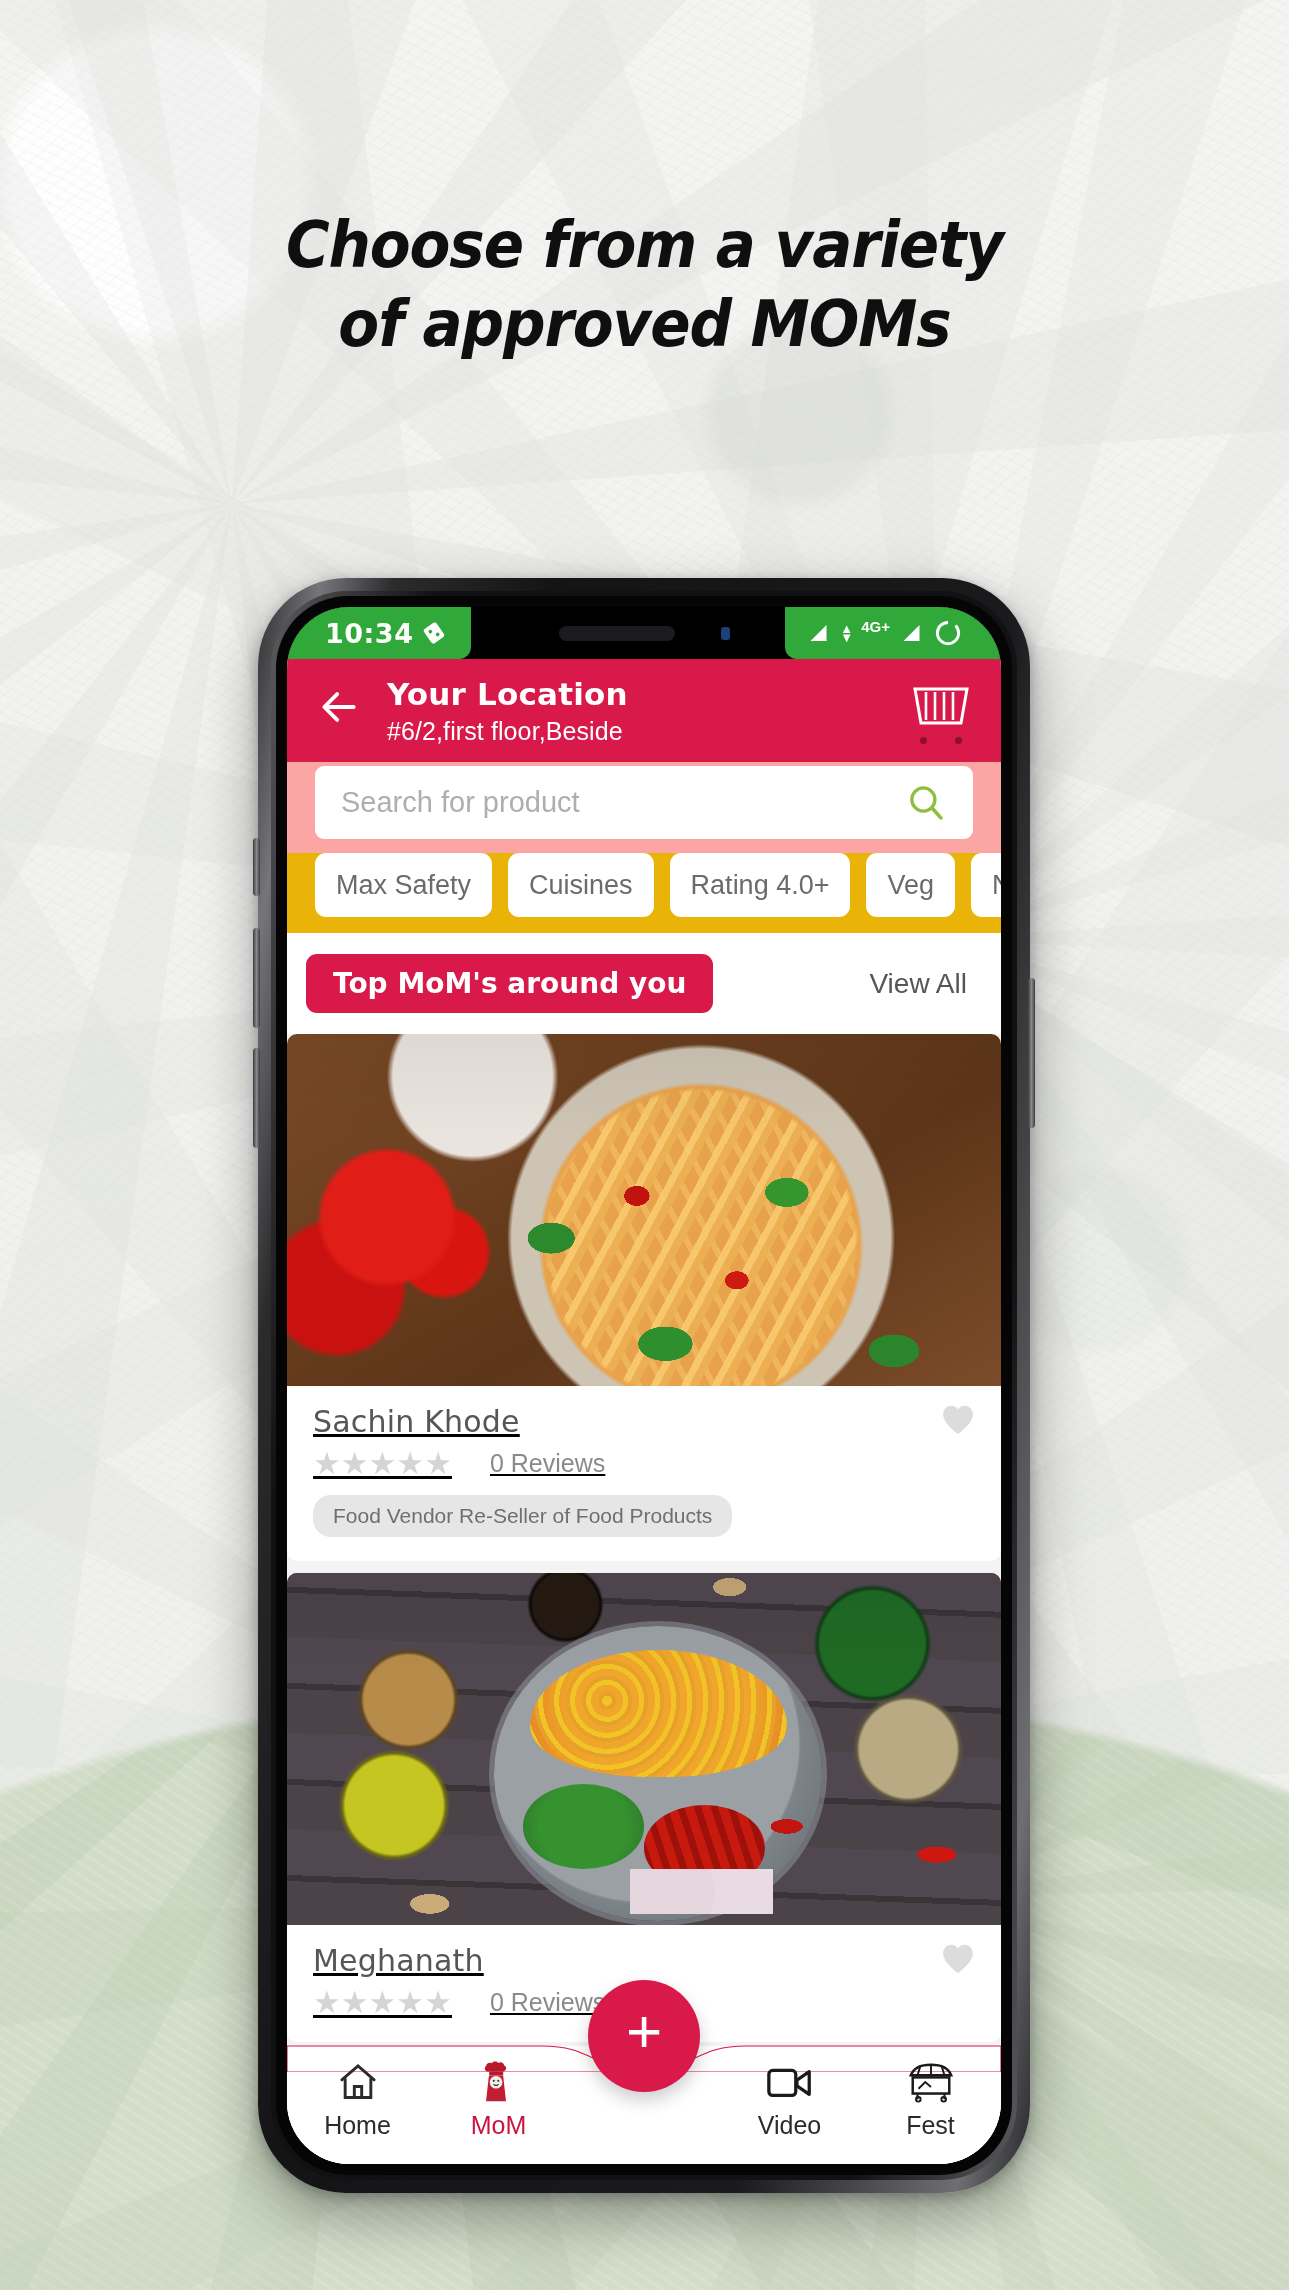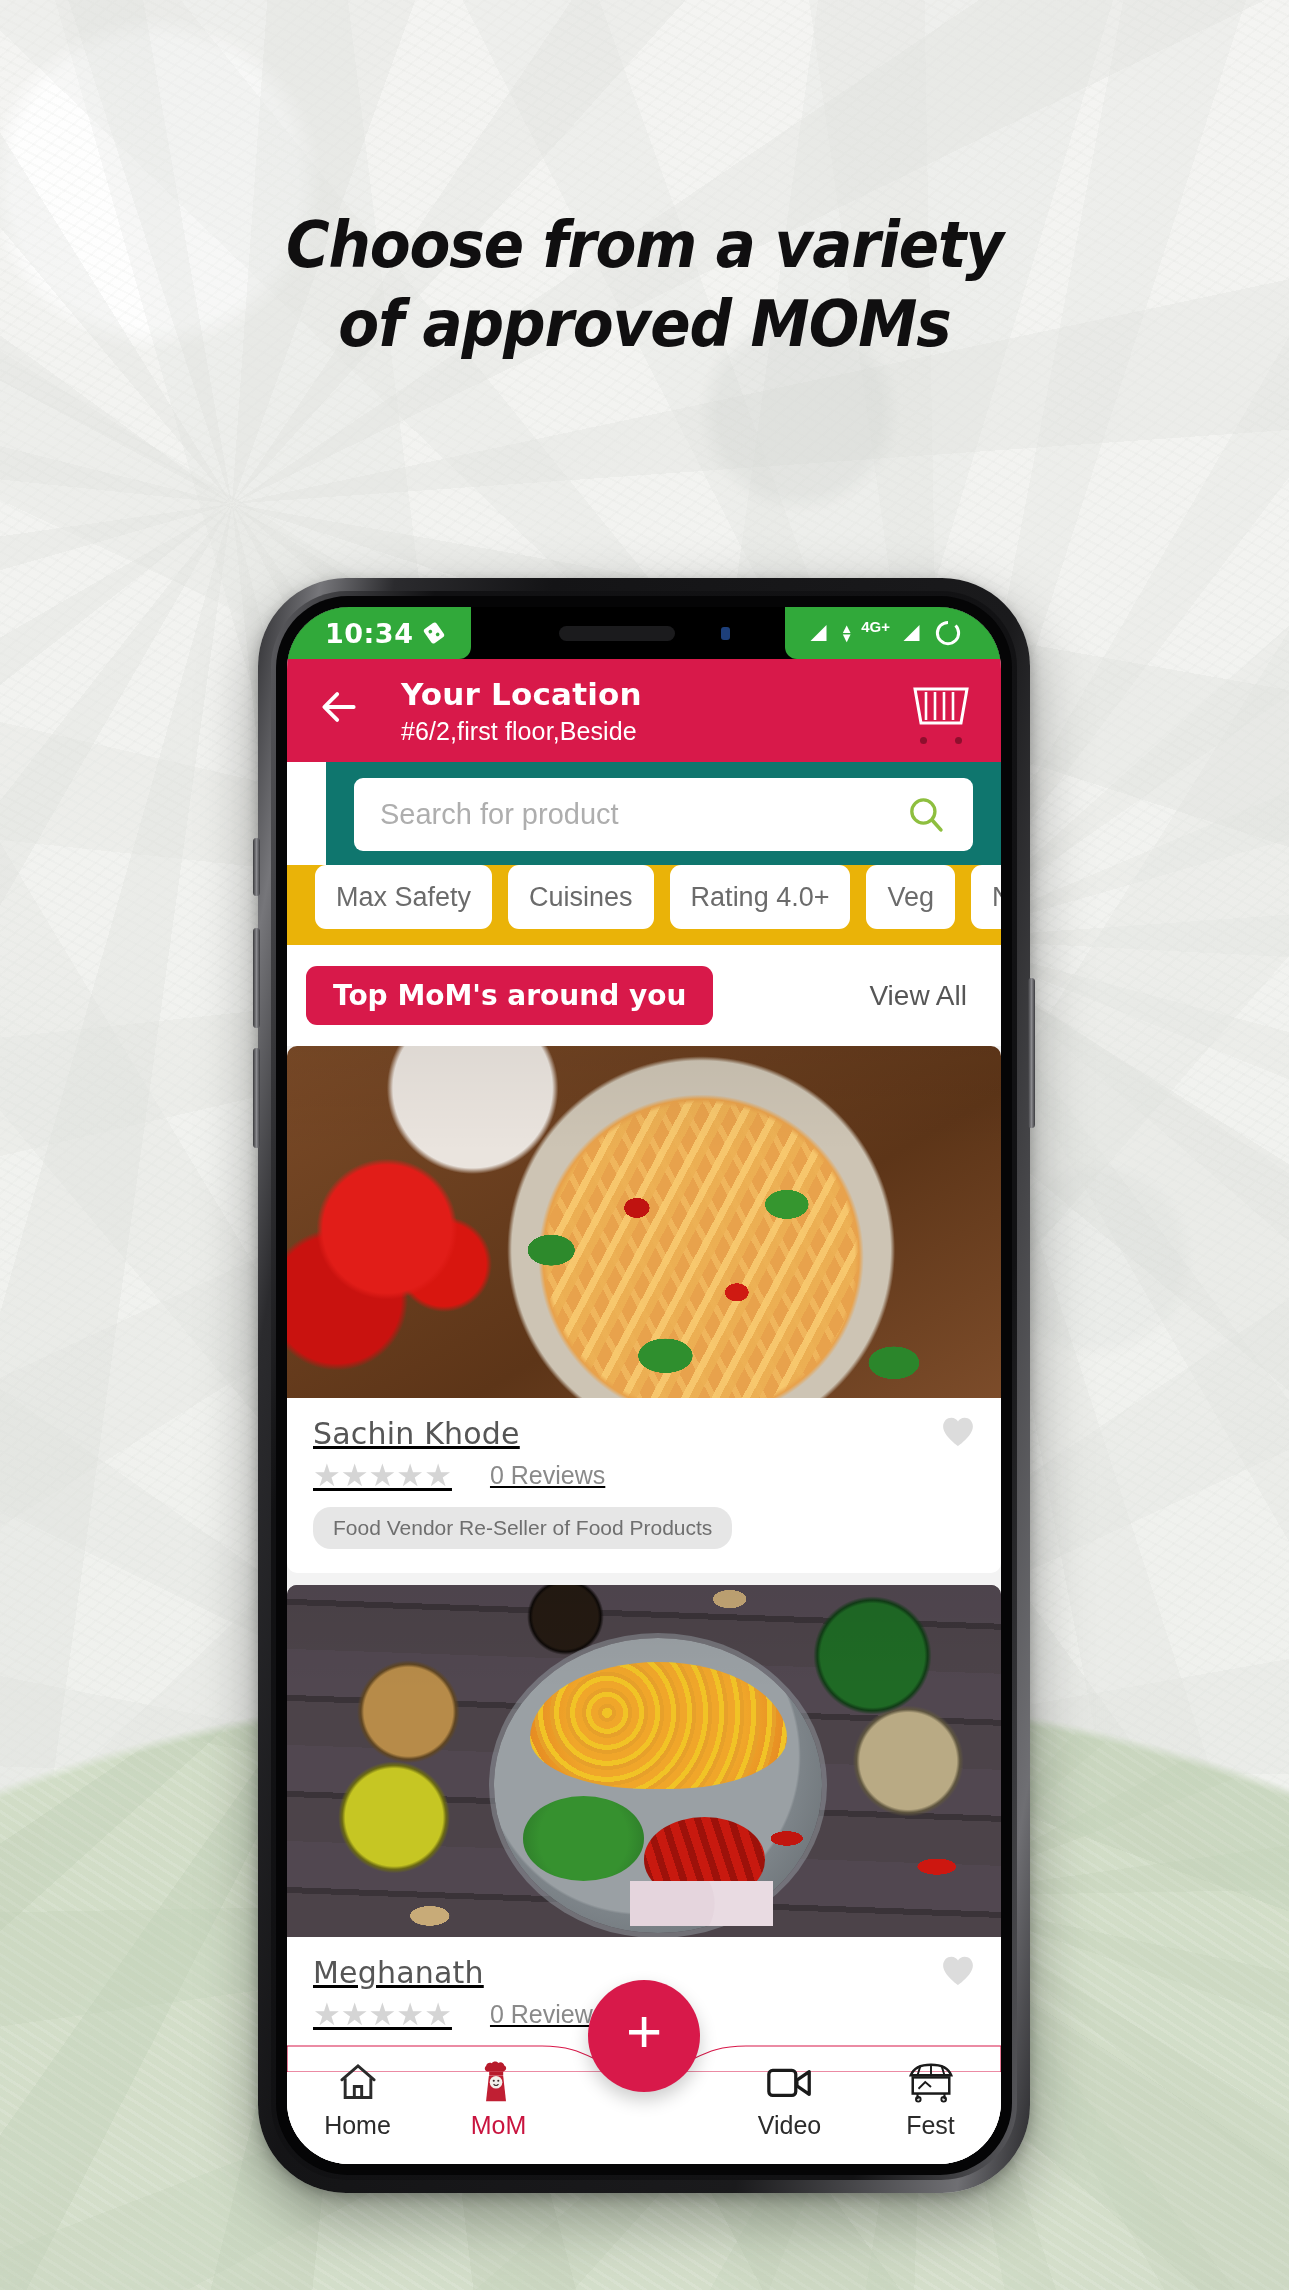--- a/index.html
+++ b/index.html
@@ -113,35 +113,35 @@
     position:absolute; left:0; right:0; top:0; height:52px;
     display:flex; align-items:center; justify-content:center; gap:46px;
     pointer-events:none;
   }
   .notch-speaker { width:116px; height:15px; border-radius:9px; background:#1b1b1d; }
   .notch-cam { width:9px; height:13px; border-radius:3px; background:#1d3f7a; }
 
   
   .app-header {
     background:#d8194a; padding:14px 30px 16px 30px;
-    display:flex; align-items:flex-start; gap:40px;
+    display:flex; align-items:flex-start; gap:26px;
   }
   .back-arrow { width:44px; height:44px; flex:none; margin-top:12px; }
   .loc-block { flex:1; padding-top:3px; }
   .loc-title {
     color:#fff; font-size:31px; font-weight:bold;
     font-family:"DejaVu Sans", sans-serif; letter-spacing:.2px;
   }
   .loc-sub { color:#fff; font-size:25px; margin-top:5px; letter-spacing:.1px; }
   .basket { width:60px; flex:none; margin-top:12px; }
   .basket-dots { display:flex; justify-content:space-between; padding:6px 9px 0 9px; }
   .basket-dots i { width:7px; height:7px; border-radius:50%; background:#8e0f2d; display:block; }
 
   
-  .search-zone { background:#0f766e; padding:16px 28px 14px;margin-left:39px; }
+  .search-zone { background:#fca5a5; padding:4px 28px 14px; }
   .search-box {
     background:#fff; border-radius:9px; height:73px;
     display:flex; align-items:center; padding:0 26px;
   }
   .search-input {
     flex:1; border:0; outline:0; background:transparent;
     font-family:"Liberation Sans", sans-serif;
     font-size:29px; color:#aeaeae;
   }
   .search-input::placeholder { color:#aeaeae; }

